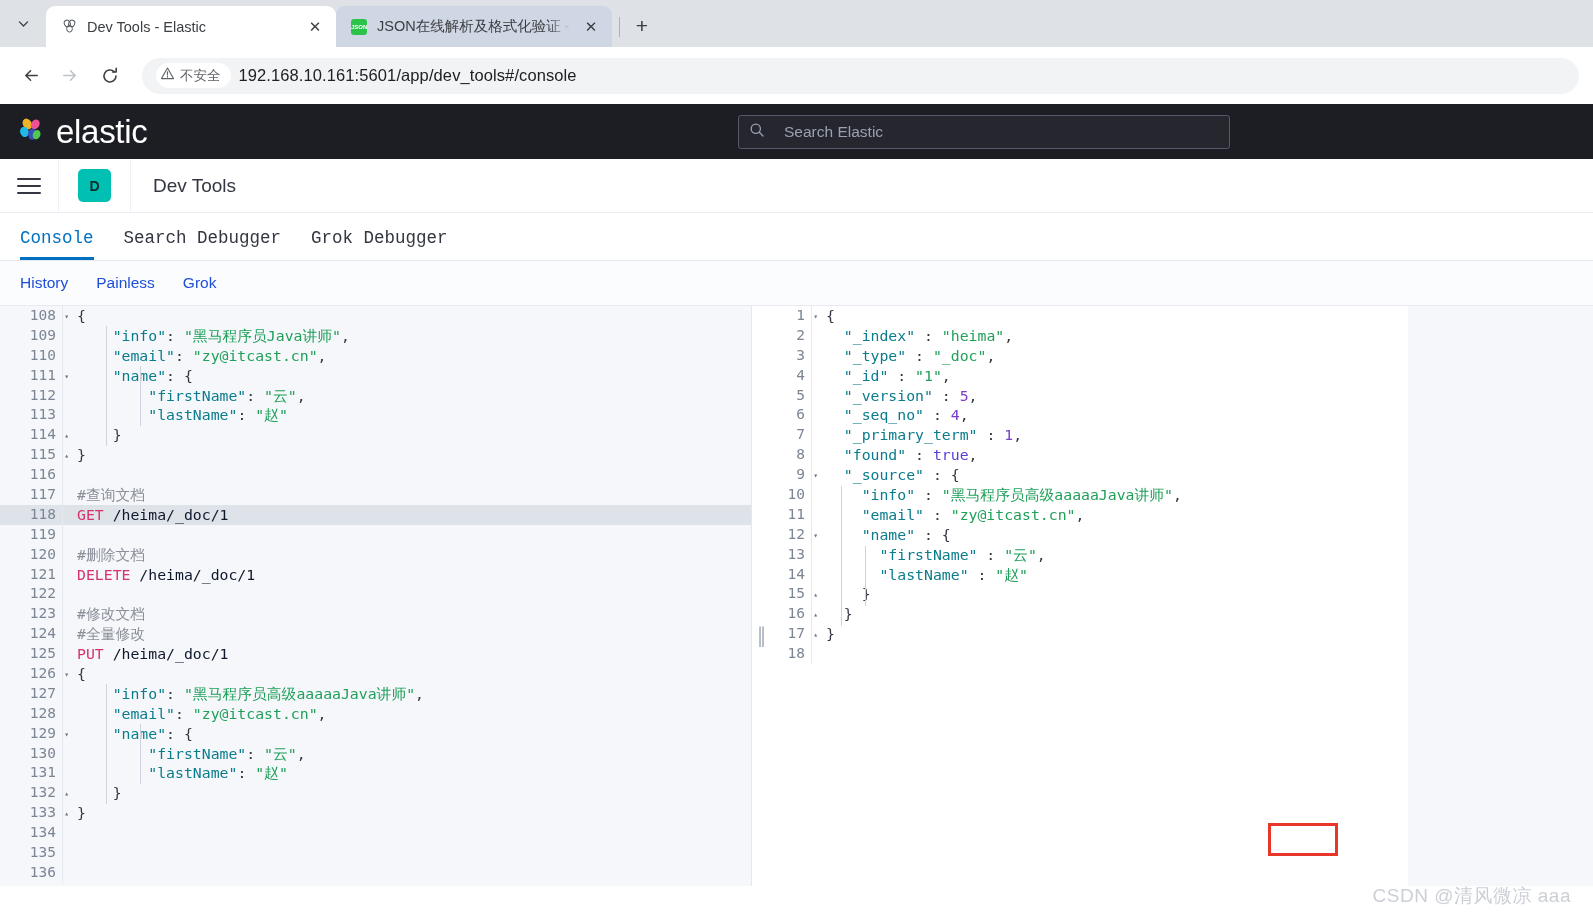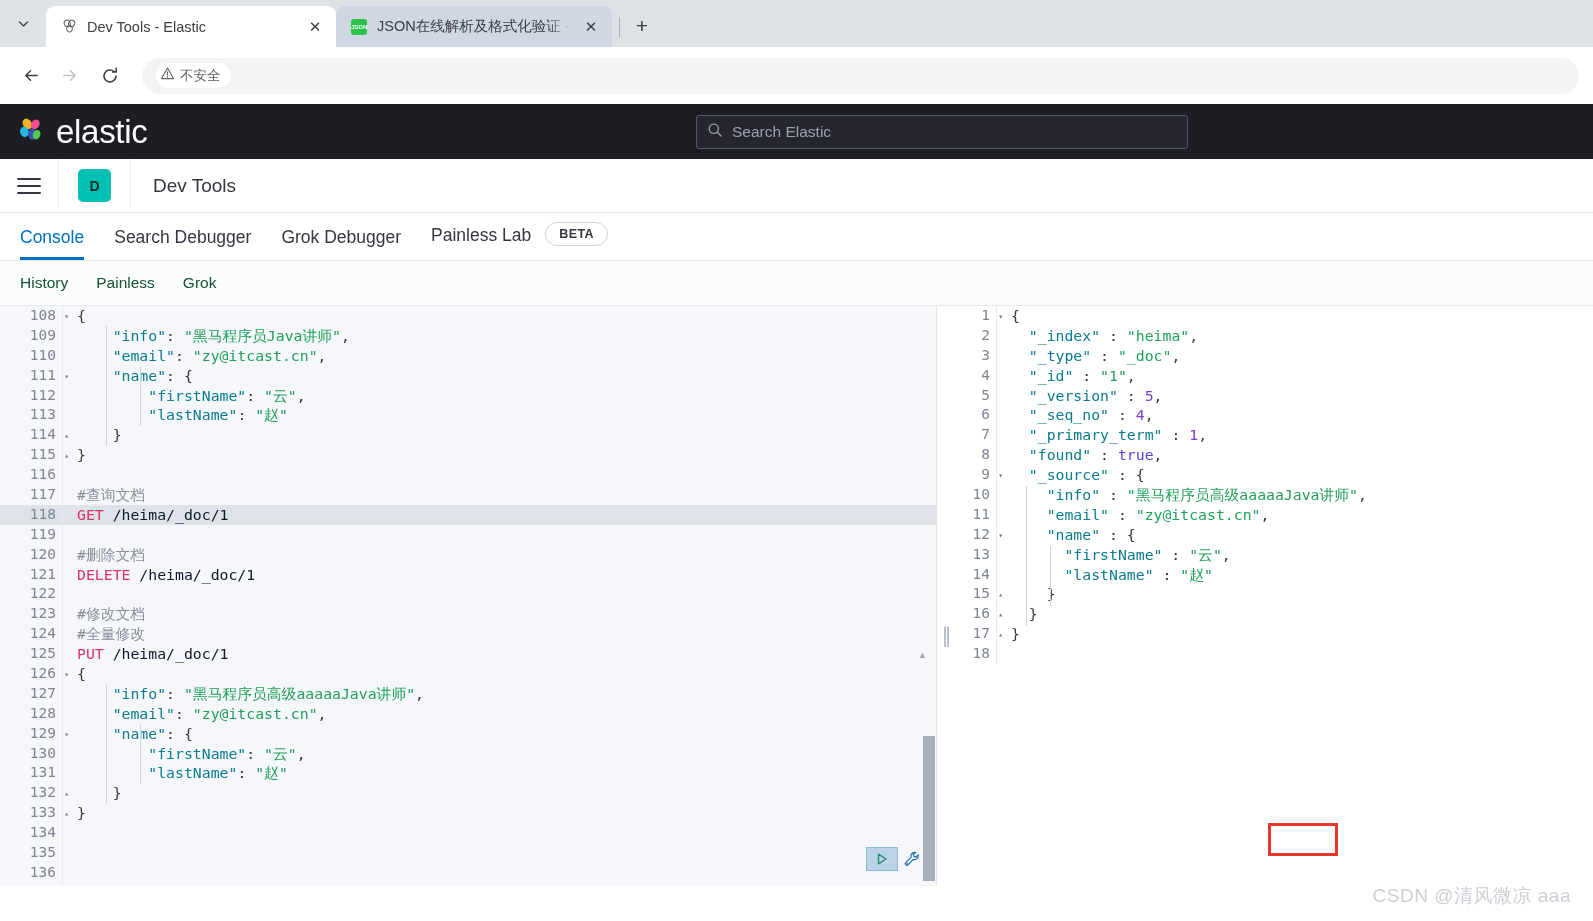--- a/index.html
+++ b/index.html
@@ -70,23 +70,23 @@
   .url-text { font-size: 16.5px; color: #202124; letter-spacing: .1px; }
 
   
   .elastic-header {
     height: 55px; background: #1d1e24; display: flex; align-items: center;
     padding: 0 16px; position: relative;
   }
   .brand { display: flex; align-items: center; gap: 10px; }
   .brand-name { color: #fff; font-size: 33px; letter-spacing: -.3px; }
   .global-search {
-    position: absolute; left: 696px; top: 11px; width: 492px; height: 34px;
+    position: absolute; left: 738px; top: 11px; width: 492px; height: 34px;
     border: 1px solid #535966; border-radius: 3px; background: #25262e;
-    display: flex; align-items: center; gap: 9px; padding: 0 10px;
+    display: flex; align-items: center; gap: 19px; padding: 0 10px;
   }
   .global-search-ph { color: #98a2b3; font-size: 15.5px; }
 
   .app-bar {
     height: 54px; background: #fff; display: flex; align-items: center;
     border-bottom: 1px solid #e9edf3;
   }
   .hamburger { width: 58px; display: flex; align-items: center; justify-content: center; }
   .appbar-sep { width: 1px; height: 54px; background: #eef1f5; }
   .app-avatar {
@@ -96,41 +96,41 @@
     margin: 0 19px;
   }
   .app-title { font-size: 19px; color: #343741; margin-left: 22px; }
 
   .tabs-row {
     height: 48px; background: #fff; display: flex; align-items: flex-end;
     padding-left: 20px; gap: 30px; border-bottom: 1px solid #e3e7ee;
   }
   .ctab {
     font-size: 17.5px; color: #343741; padding-bottom: 12px;
-    display: flex; align-items: center; gap: 14px;
+    display: flex; align-items: center; gap: 14px; font-family: Liberation Mono, monospace;
   }
   .ctab.active { color: #0071c2; box-shadow: inset 0 -3px 0 0 #0071c2; }
   .beta-badge {
     border: 1px solid #cdd3de; border-radius: 14px; padding: 4px 13px;
     font-size: 12.5px; font-weight: 700; color: #343741; letter-spacing: .4px;
     margin-bottom: 2px;
   }
 
   .subnav {
     height: 45px; background: #fbfcfe; display: flex; align-items: center;
     padding-left: 20px; gap: 28px; border-bottom: 1px solid #e7ebf1;
   }
-  .subnav a { font-size: 15.5px; color: #14532d; text-decoration: none; }
+  .subnav a { font-size: 15.5px; color: #1d4ed8; text-decoration: none; }
 
   
   .console-wrap {
     position: relative; height: 580px; display: flex; background: #f5f7fa;
   }
   .editor-pane { position: relative; overflow: hidden; background: #f5f7fa; }
-  .editor-pane.left { width: 937px; }
+  .editor-pane.left { width: 752px; }
   .divider-col { width: 17px; background: #fff; position: relative; }
   .divider-handle {
     position: absolute; left: 4px; top: 320px; width: 9px; height: 22px;
     display: flex; align-items: center; justify-content: center;
     color: #8e98a8; font-size: 17px; letter-spacing: -2px;
   }
   .editor-pane.right { width: 639px; background: #fff; }
 
   .code {
     font-family: "DejaVu Sans Mono", "Liberation Mono", monospace;
@@ -253,20 +253,21 @@
     <div class="omnibox">
       <span class="security-chip">
         <span>
           <svg width="15" height="15" viewBox="0 0 16 16">
               <path d="M8 2.2 14.4 13.4H1.6z" fill="none" stroke="#5f6368" stroke-width="1.2" stroke-linejoin="round"></path>
               <path d="M8 6.3v3.1M8 11.1v.7" stroke="#5f6368" stroke-width="1.2" stroke-linecap="round"></path>
             </svg>
         </span>
         <span class="security-text">不安全</span>
       </span>
+      <span class="url-text">192.168.10.161:5601/app/dev_tools#/console</span>
     </div>
   </div>
 </div>
 
 <div class="elastic-header">
   <div class="brand">
     <span>
       <svg width="30" height="30" viewBox="0 0 32 32">
         <ellipse cx="12" cy="9.5" rx="4.6" ry="6" transform="rotate(-32 12 9.5)" fill="#f0b429"></ellipse>
         <ellipse cx="20.5" cy="10" rx="4.4" ry="5.6" transform="rotate(32 20.5 10)" fill="#ee5097"></ellipse>
@@ -302,24 +303,20 @@
 
 <div class="tabs-row">
   <div class="ctab active">
     <span>Console</span>
   </div>
   <div class="ctab">
     <span>Search Debugger</span>
   </div>
   <div class="ctab">
     <span>Grok Debugger</span>
-  </div>
-  <div class="ctab">
-    <span>Painless Lab</span>
-    <span class="beta-badge">BETA</span>
   </div>
 </div>
 
 <div class="subnav">
   <a href="#">History</a>
   <a href="#">Painless</a>
   <a href="#">Grok</a>
 </div>
 
 <div class="console-wrap">

